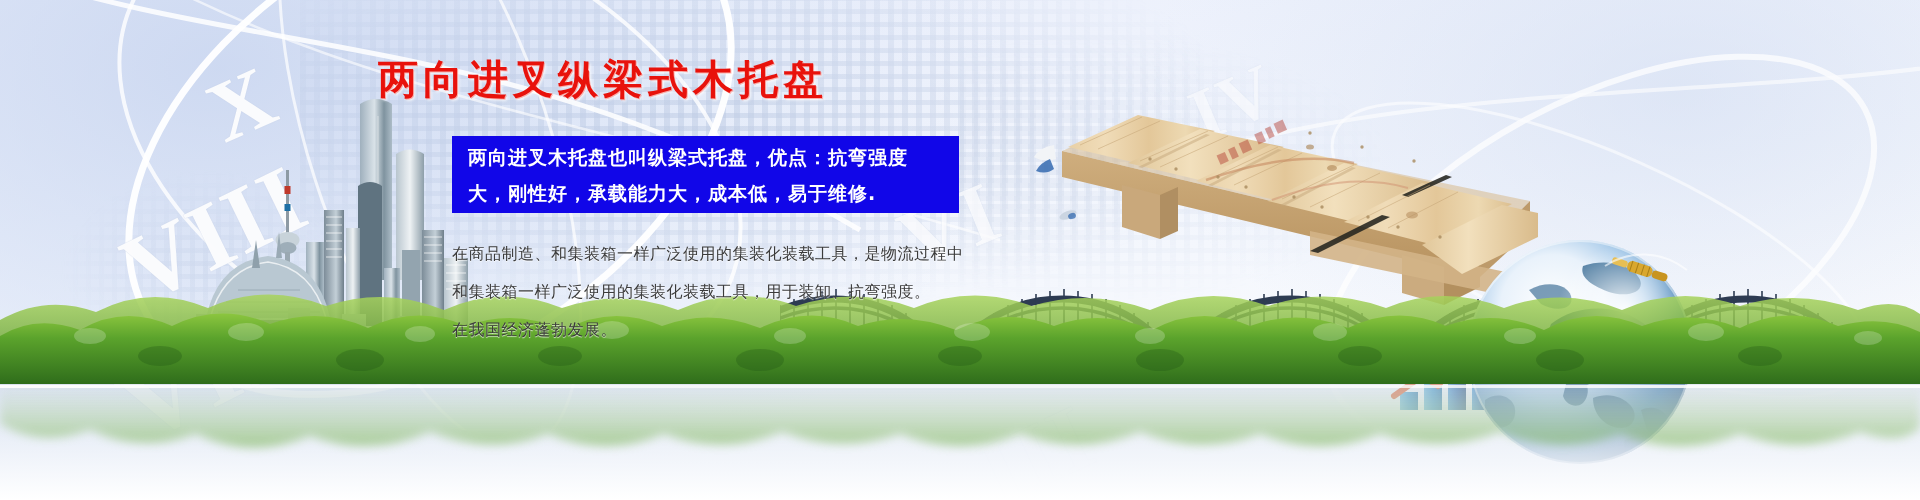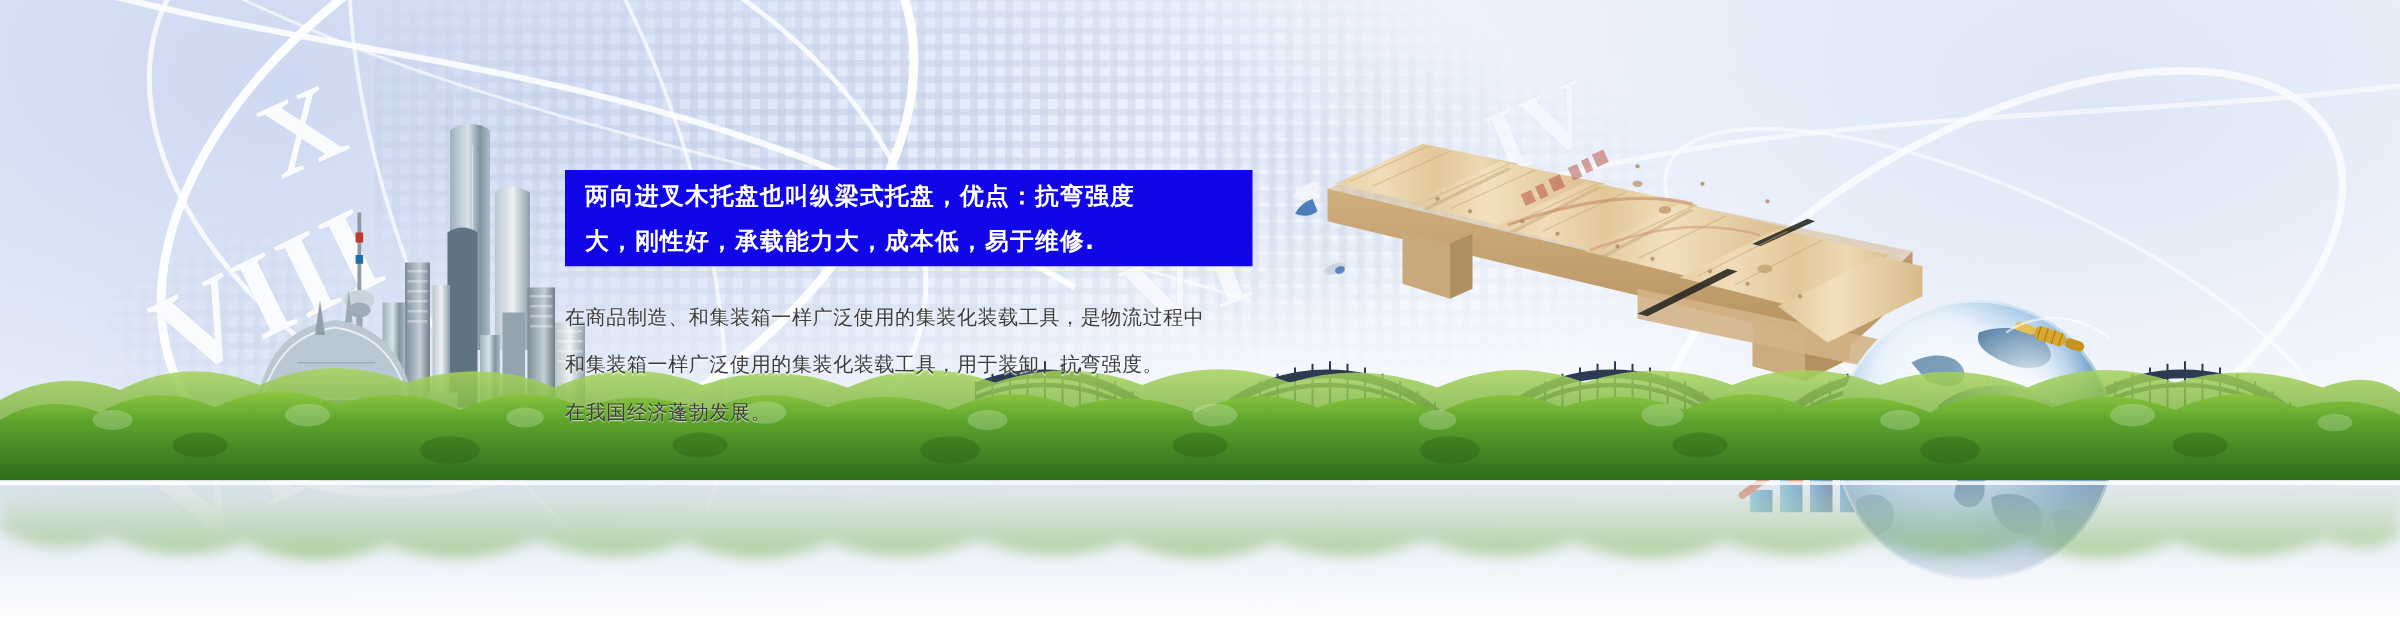--- a/index.html
+++ b/index.html
@@ -109,21 +109,21 @@
 
   
   .headline{
     position:absolute;left:378px;top:52px;
     font-family:"DejaVu Sans","Liberation Sans",sans-serif;
     font-size:40px;font-weight:700;color:#e8120c;
     letter-spacing:5px;white-space:nowrap;
     text-shadow:1px 1px 0 rgba(255,120,110,.55), 2px 2px 3px rgba(255,255,255,.85);
   }
   .bluebox{
-    position:absolute;left:452px;top:136px;width:550px;height:77px;
+    position:absolute;left:452px;top:136px;width:507px;height:77px;
     background:#1106e8;
     display:flex;flex-direction:column;justify-content:center;
     padding:0 16px;box-sizing:border-box;
   }
   .bluebox p{
     margin:0;color:#ffffff;font-size:19px;line-height:36px;white-space:nowrap;
     font-family:"DejaVu Sans","Liberation Sans",sans-serif;font-weight:700;
     letter-spacing:1px;
   }
   .body-copy{
@@ -567,20 +567,21 @@
           <ellipse cx="760" cy="86" rx="24" ry="11"></ellipse>
         <ellipse cx="960" cy="82" rx="22" ry="10"></ellipse>
           <ellipse cx="1160" cy="86" rx="24" ry="11"></ellipse>
         <ellipse cx="1360" cy="82" rx="22" ry="10"></ellipse>
           <ellipse cx="1560" cy="86" rx="24" ry="11"></ellipse>
         <ellipse cx="1760" cy="82" rx="22" ry="10"></ellipse>
       </g>
     </svg>
   </div>
 
+  <div class="headline">两向进叉纵梁式木托盘</div>
 
   <div class="bluebox">
     <p>两向进叉木托盘也叫纵梁式托盘，优点：抗弯强度</p>
     <p>大，刚性好，承载能力大，成本低，易于维修.</p>
   </div>
 
   <div class="body-copy">
     <p>在商品制造、和集装箱一样广泛使用的集装化装载工具，是物流过程中</p>
     <p>和集装箱一样广泛使用的集装化装载工具，用于装卸、抗弯强度。</p>
     <p>在我国经济蓬勃发展。</p>

